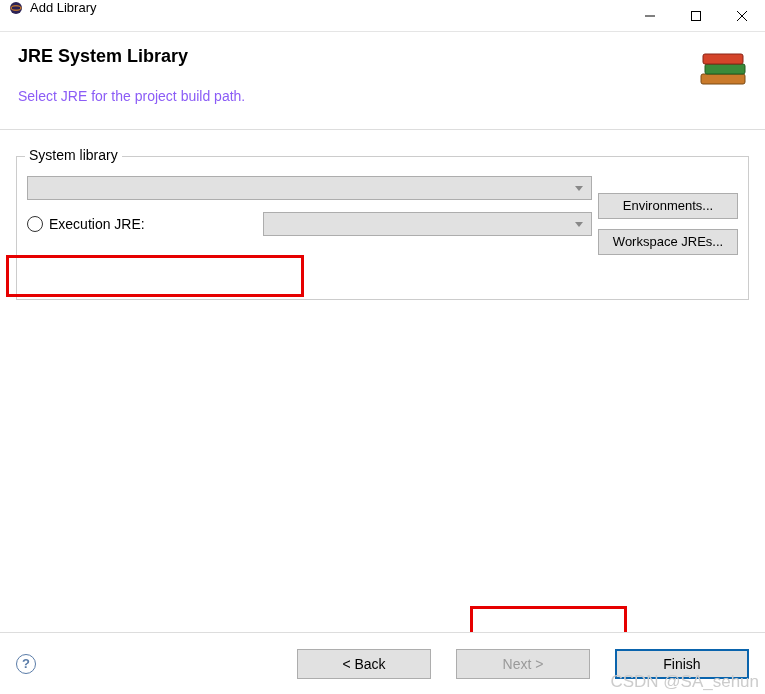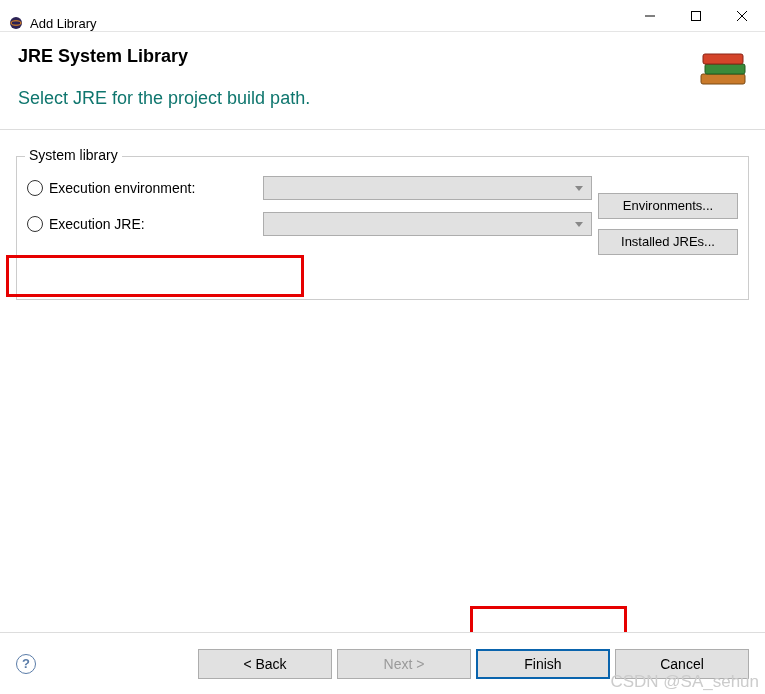--- a/index.html
+++ b/index.html
@@ -1,27 +1,27 @@
 <!DOCTYPE html>
 <html><head>
 <meta charset="utf-8">
 <style>
 * { box-sizing: border-box; margin: 0; padding: 0; font-family: "Segoe UI", Tahoma, sans-serif; }
 body { background: #fff; width: 765px; height: 694px; overflow: hidden; position: relative; }
 
-.titlebar { height: 32px; display: flex; align-items: flex-end; padding: 0 0 0 8px; border-bottom: 1px solid #e5e5e5; }
+.titlebar { height: 32px; display: flex; align-items: flex-start; padding: 0 0 0 8px; border-bottom: 1px solid #e5e5e5; }
 .titlebar .app-icon { width: 16px; height: 16px; margin-right: 6px; }
 .titlebar .title { font-size: 13px; color: #000; flex: 1; }
 .win-controls { display: flex; height: 100%; }
 .win-btn { width: 46px; display: flex; align-items: center; justify-content: center; }
 .win-btn svg { stroke: #000; stroke-width: 1; fill: none; }
 
 .header { padding: 14px 18px 14px 18px; border-bottom: 1px solid #ddd; position: relative; height: 98px; }
 .header h1 { font-size: 18px; font-weight: bold; color: #000; margin-bottom: 21px; }
-.header p { font-size: 18px; color: #0f766e; }
+.header p { font-size: 14px; color: #8b5cf6; }
 .header .banner-icon { position: absolute; right: 10px; top: 14px; width: 60px; height: 50px; }
 
 .content { padding: 26px 16px 8px 16px; }
 
 .group { border: 1px solid #ccc; position: relative; padding: 16px 10px 54px 10px; }
 .group-label { position: absolute; top: -10px; left: 8px; background: #fff; padding: 0 4px; font-size: 14px; color: #000; }
 
 .row { display: flex; align-items: center; height: 30px; margin-bottom: 6px; gap: 6px; }
 .radio-wrap { display: flex; align-items: center; gap: 6px; width: 230px; }
 .radio-circle { width: 16px; height: 16px; border: 1px solid #333; border-radius: 50%; display: flex; align-items: center; justify-content: center; flex-shrink: 0; }
@@ -32,21 +32,21 @@
 .combo.disabled { color: #888; }
 .combo::after { content: ""; position: absolute; right: 8px; top: 9px; border-left: 4px solid transparent; border-right: 4px solid transparent; border-top: 5px solid #888; }
 
 .side-btn { width: 140px; height: 26px; background: #e1e1e1; border: 1px solid #adadad; font-size: 13px; color: #000; text-align: center; line-height: 24px; margin-top: 36px; }
 
 .highlight-red { position: absolute; border: 3px solid #e60000; pointer-events: none; }
 
 .footer { position: absolute; bottom: 0; left: 0; right: 0; height: 62px; border-top: 1px solid #ddd; display: flex; align-items: center; padding: 0 16px; background: #fff; }
 .help-icon { width: 20px; height: 20px; border: 1.5px solid #5a7ca8; border-radius: 50%; display: flex; align-items: center; justify-content: center; color: #5a7ca8; font-size: 13px; font-weight: bold; }
 .footer .spacer { flex: 1; }
-.footer-btn { width: 134px; height: 30px; margin-left: 5px; background: #e1e1e1; border: 1px solid #adadad; font-size: 14px; text-align: center; line-height: 28px; color: #000; }
+.footer-btn { width: 134px; height: 30px; margin-left: 25px; background: #e1e1e1; border: 1px solid #adadad; font-size: 14px; text-align: center; line-height: 28px; color: #000; }
 .footer-btn.disabled { color: #9a9a9a; }
 .footer-btn.primary { border: 2px solid #0a64ad; line-height: 26px; }
 
 .watermark { position: absolute; right: 6px; bottom: 2px; font-size: 17px; color: #ccc; }
 </style>
 </head>
 <body>
 
 <div class="titlebar">
   <span class="app-icon">
@@ -86,45 +86,40 @@
       <rect x="8" y="8" width="40" height="10" rx="2" fill="#d4442a" stroke="#8a2416"></rect>
     </svg>
   </span>
 </div>
 
 <div class="content">
   <div class="group">
     <span class="group-label">System library</span>
 
     <div class="row">
-      <div class="radio-wrap">
-        <span class="radio-circle"></span>
-        <span class="radio-label">Execution environment:</span>
-      </div>
       <div class="combo disabled"></div>
       <div class="side-btn">Environments...</div>
     </div>
 
     <div class="row">
       <div class="radio-wrap">
         <span class="radio-circle"></span>
         <span class="radio-label">Execution JRE:</span>
       </div>
       <div class="combo disabled"></div>
-      <div class="side-btn">Installed JREs...</div>
+      <div class="side-btn">Workspace JREs...</div>
     </div>
 
   </div>
 </div>
 
 <div class="highlight-red" style="left:6px; top:255px; width:298px; height:42px;"></div>
 <div class="highlight-red" style="left:470px; top:606px; width:157px; height:48px;"></div>
 
 <div class="footer">
   <div class="help-icon">?</div>
   <div class="spacer"></div>
   <div class="footer-btn">&lt; Back</div>
   <div class="footer-btn disabled">Next &gt;</div>
   <div class="footer-btn primary">Finish</div>
-  <div class="footer-btn">Cancel</div>
 </div>
 
 <div class="watermark">CSDN @SA_sehun</div>
 
 </body></html>

